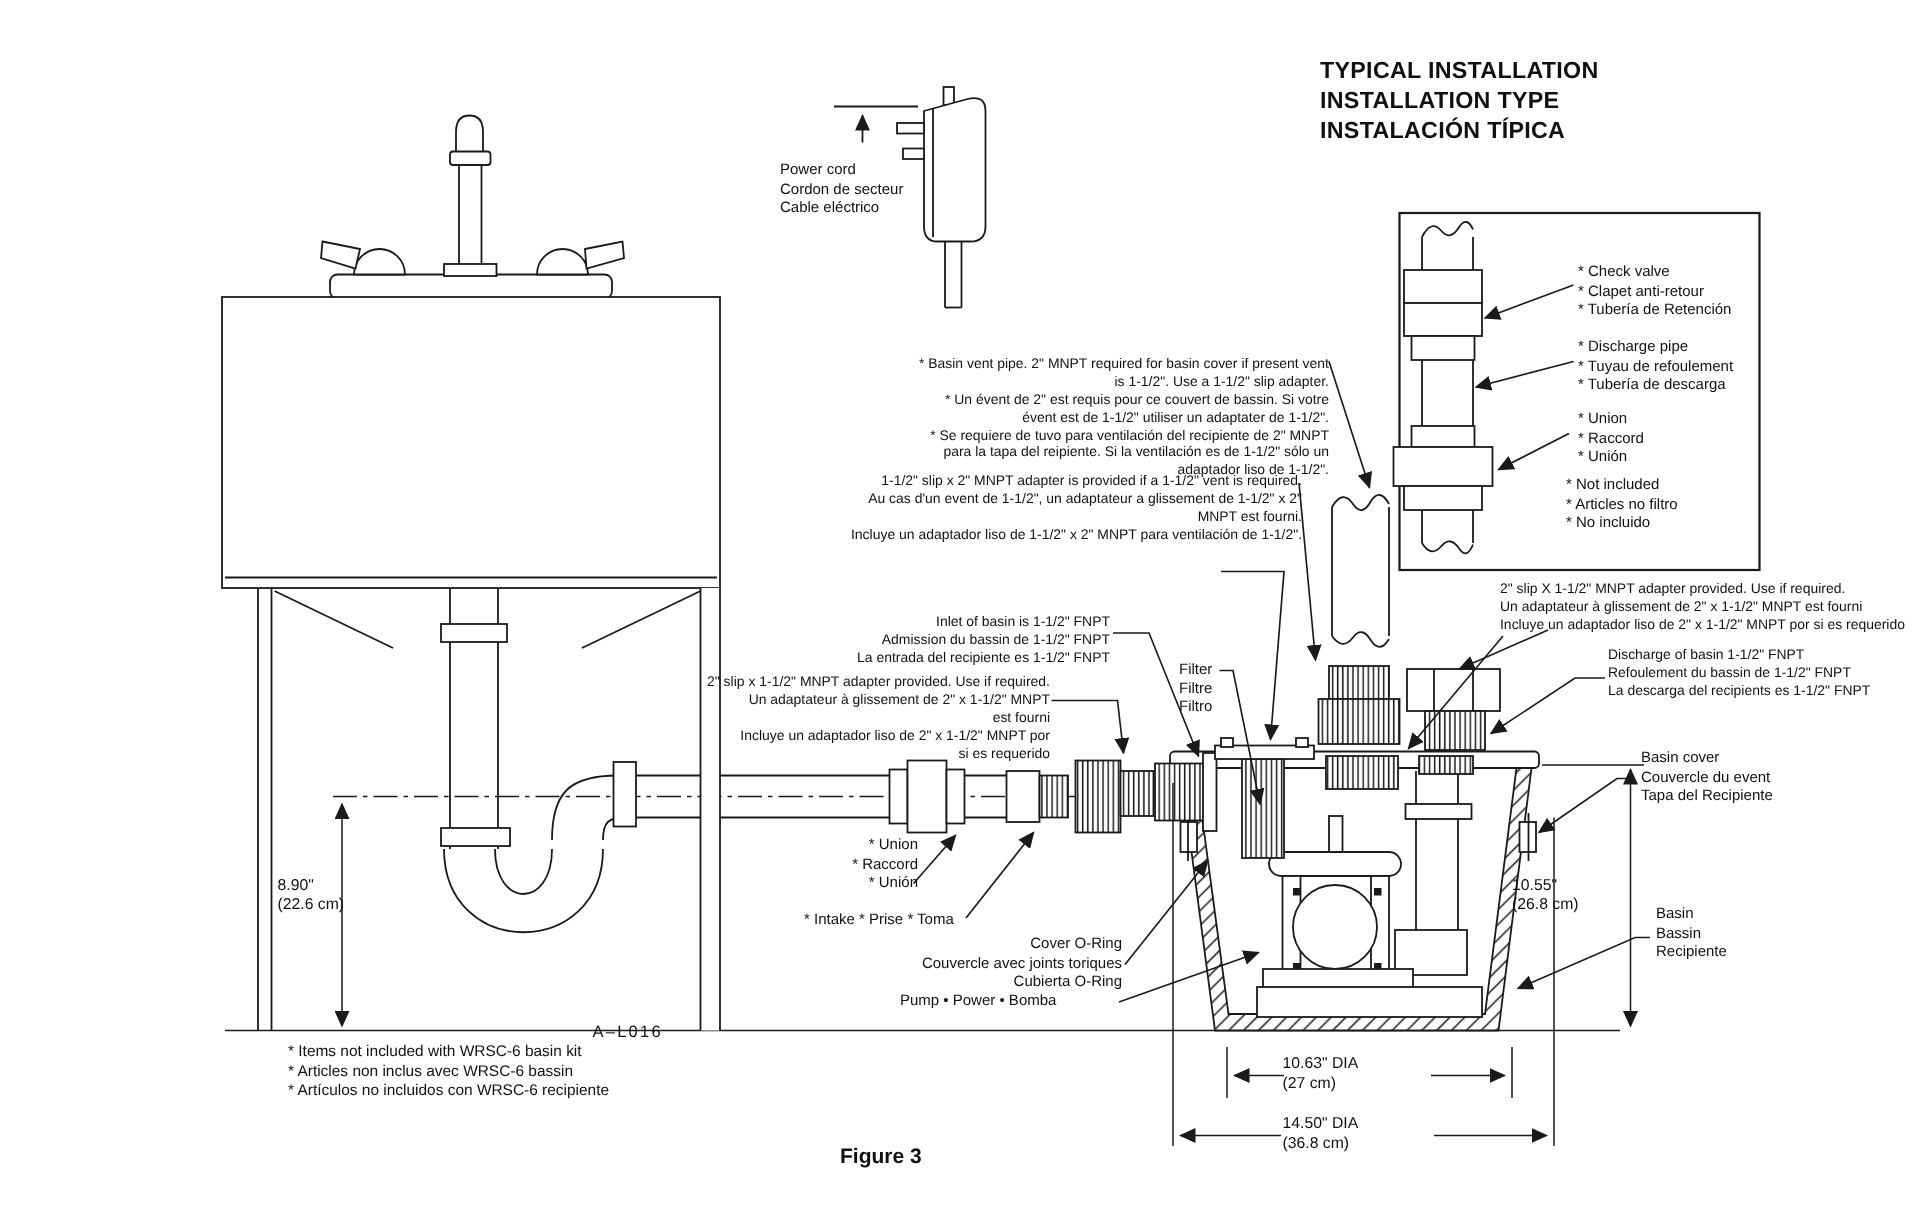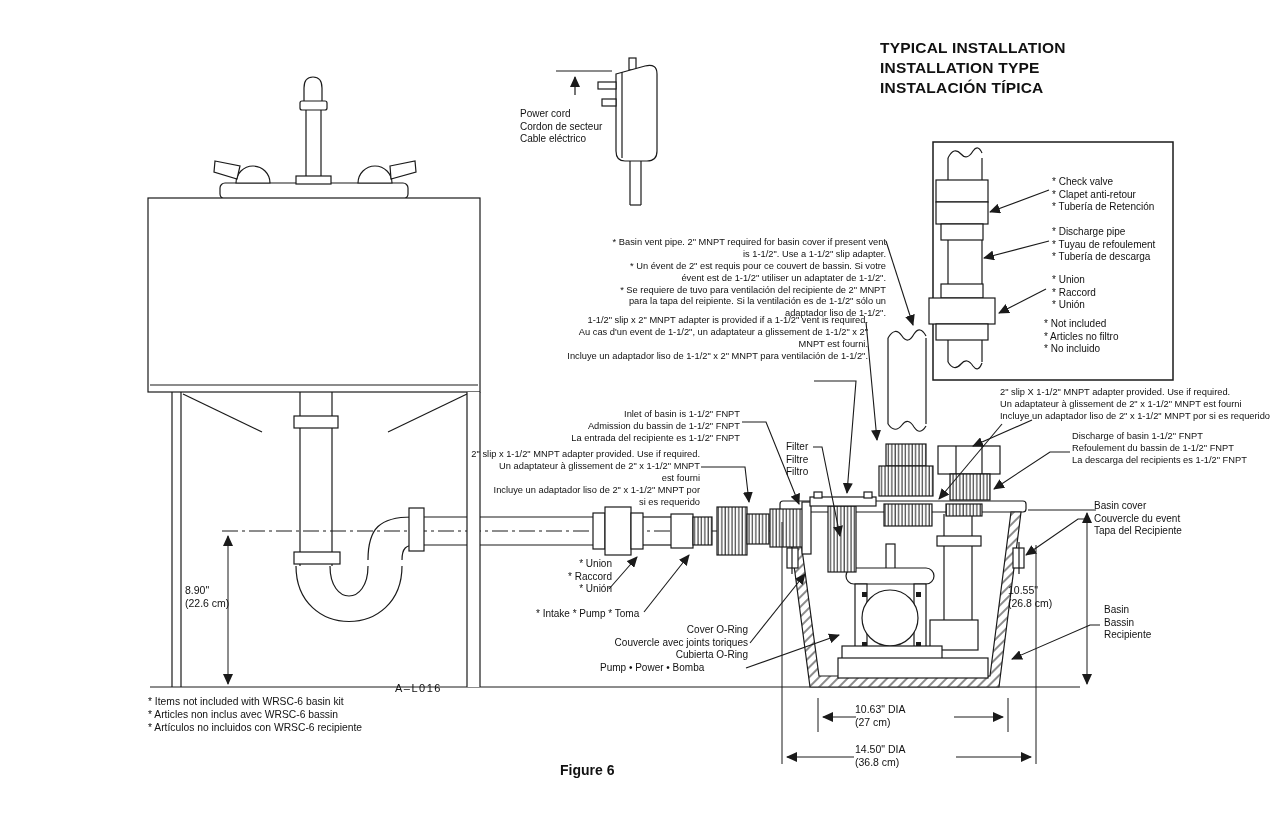--- a/index.html
+++ b/index.html
@@ -7,21 +7,21 @@
          font-family:"Liberation Sans", sans-serif;color:#111;}
   .stage svg{position:absolute;left:0;top:0;}
   .lbl{position:absolute;font-size:10px;line-height:1.26;white-space:pre-line;color:#111;}
   .s{font-size:9.3px;line-height:1.28;}
   .r{text-align:right;}
   .c{text-align:left;}
   .title{font-size:15.5px;font-weight:bold;line-height:1.3;letter-spacing:.2px;}
   .fig{font-size:14px;font-weight:bold;}
   .code{font-size:11px;letter-spacing:1.5px;margin-top:16px;}
   .dim{font-size:10.5px;}
-  .fn{font-size:10.3px;}
+  .fn{font-size:10.3px;margin-left:44px;}
 </style>
 </head>
 <body>
 
 <div class="stage">
 
 <svg width="1280" height="821" viewBox="0 0 1280 821">
   <defs>
     <marker id="ah" markerUnits="userSpaceOnUse" markerWidth="12" markerHeight="10" refX="10" refY="5" orient="auto">
       <path d="M0,0 L11,5 L0,10 Z" fill="#1a1a1a"></path>
@@ -272,33 +272,33 @@
 Tapa del Recipiente</div>
 <div class="lbl dim c" style="left:1008px;top:584px;width:74px;">10.55"
 (26.8 cm)</div>
 <div class="lbl" style="left:1104px;top:604px;">Basin
 Bassin
 Recipiente</div>
 
 <div class="lbl r" style="left:540px;top:558px;width:72px;">* Union
 * Raccord
 * Unión</div>
-<div class="lbl" style="left:536px;top:608px;">* Intake * Pump * Toma</div>
+<div class="lbl" style="left:536px;top:608px;">* Intake * Prise * Toma</div>
 <div class="lbl r" style="left:560px;top:624px;width:188px;">Cover O-Ring
 Couvercle avec joints toriques
 Cubierta O-Ring</div>
 <div class="lbl" style="left:600px;top:662px;">Pump • Power • Bomba</div>
 
 <div class="lbl dim c" style="left:185px;top:584px;width:90px;">8.90"
 (22.6 cm)</div>
 <div class="lbl code" style="left:395px;top:666px;">A–L016</div>
 <div class="lbl fn" style="left:148px;top:696px;">* Items not included with WRSC-6 basin kit
 * Articles non inclus avec WRSC-6 bassin
 * Artículos no incluidos con WRSC-6 recipiente</div>
 
 <div class="lbl dim c" style="left:855px;top:703px;width:100px;">10.63" DIA
 (27 cm)</div>
 <div class="lbl dim c" style="left:855px;top:743px;width:100px;">14.50" DIA
 (36.8 cm)</div>
 
-<div class="lbl fig c" style="left:560px;top:762px;width:150px;">Figure 6</div>
+<div class="lbl fig c" style="left:560px;top:762px;width:150px;">Figure 3</div>
 
 </div>
 
 </body></html>

